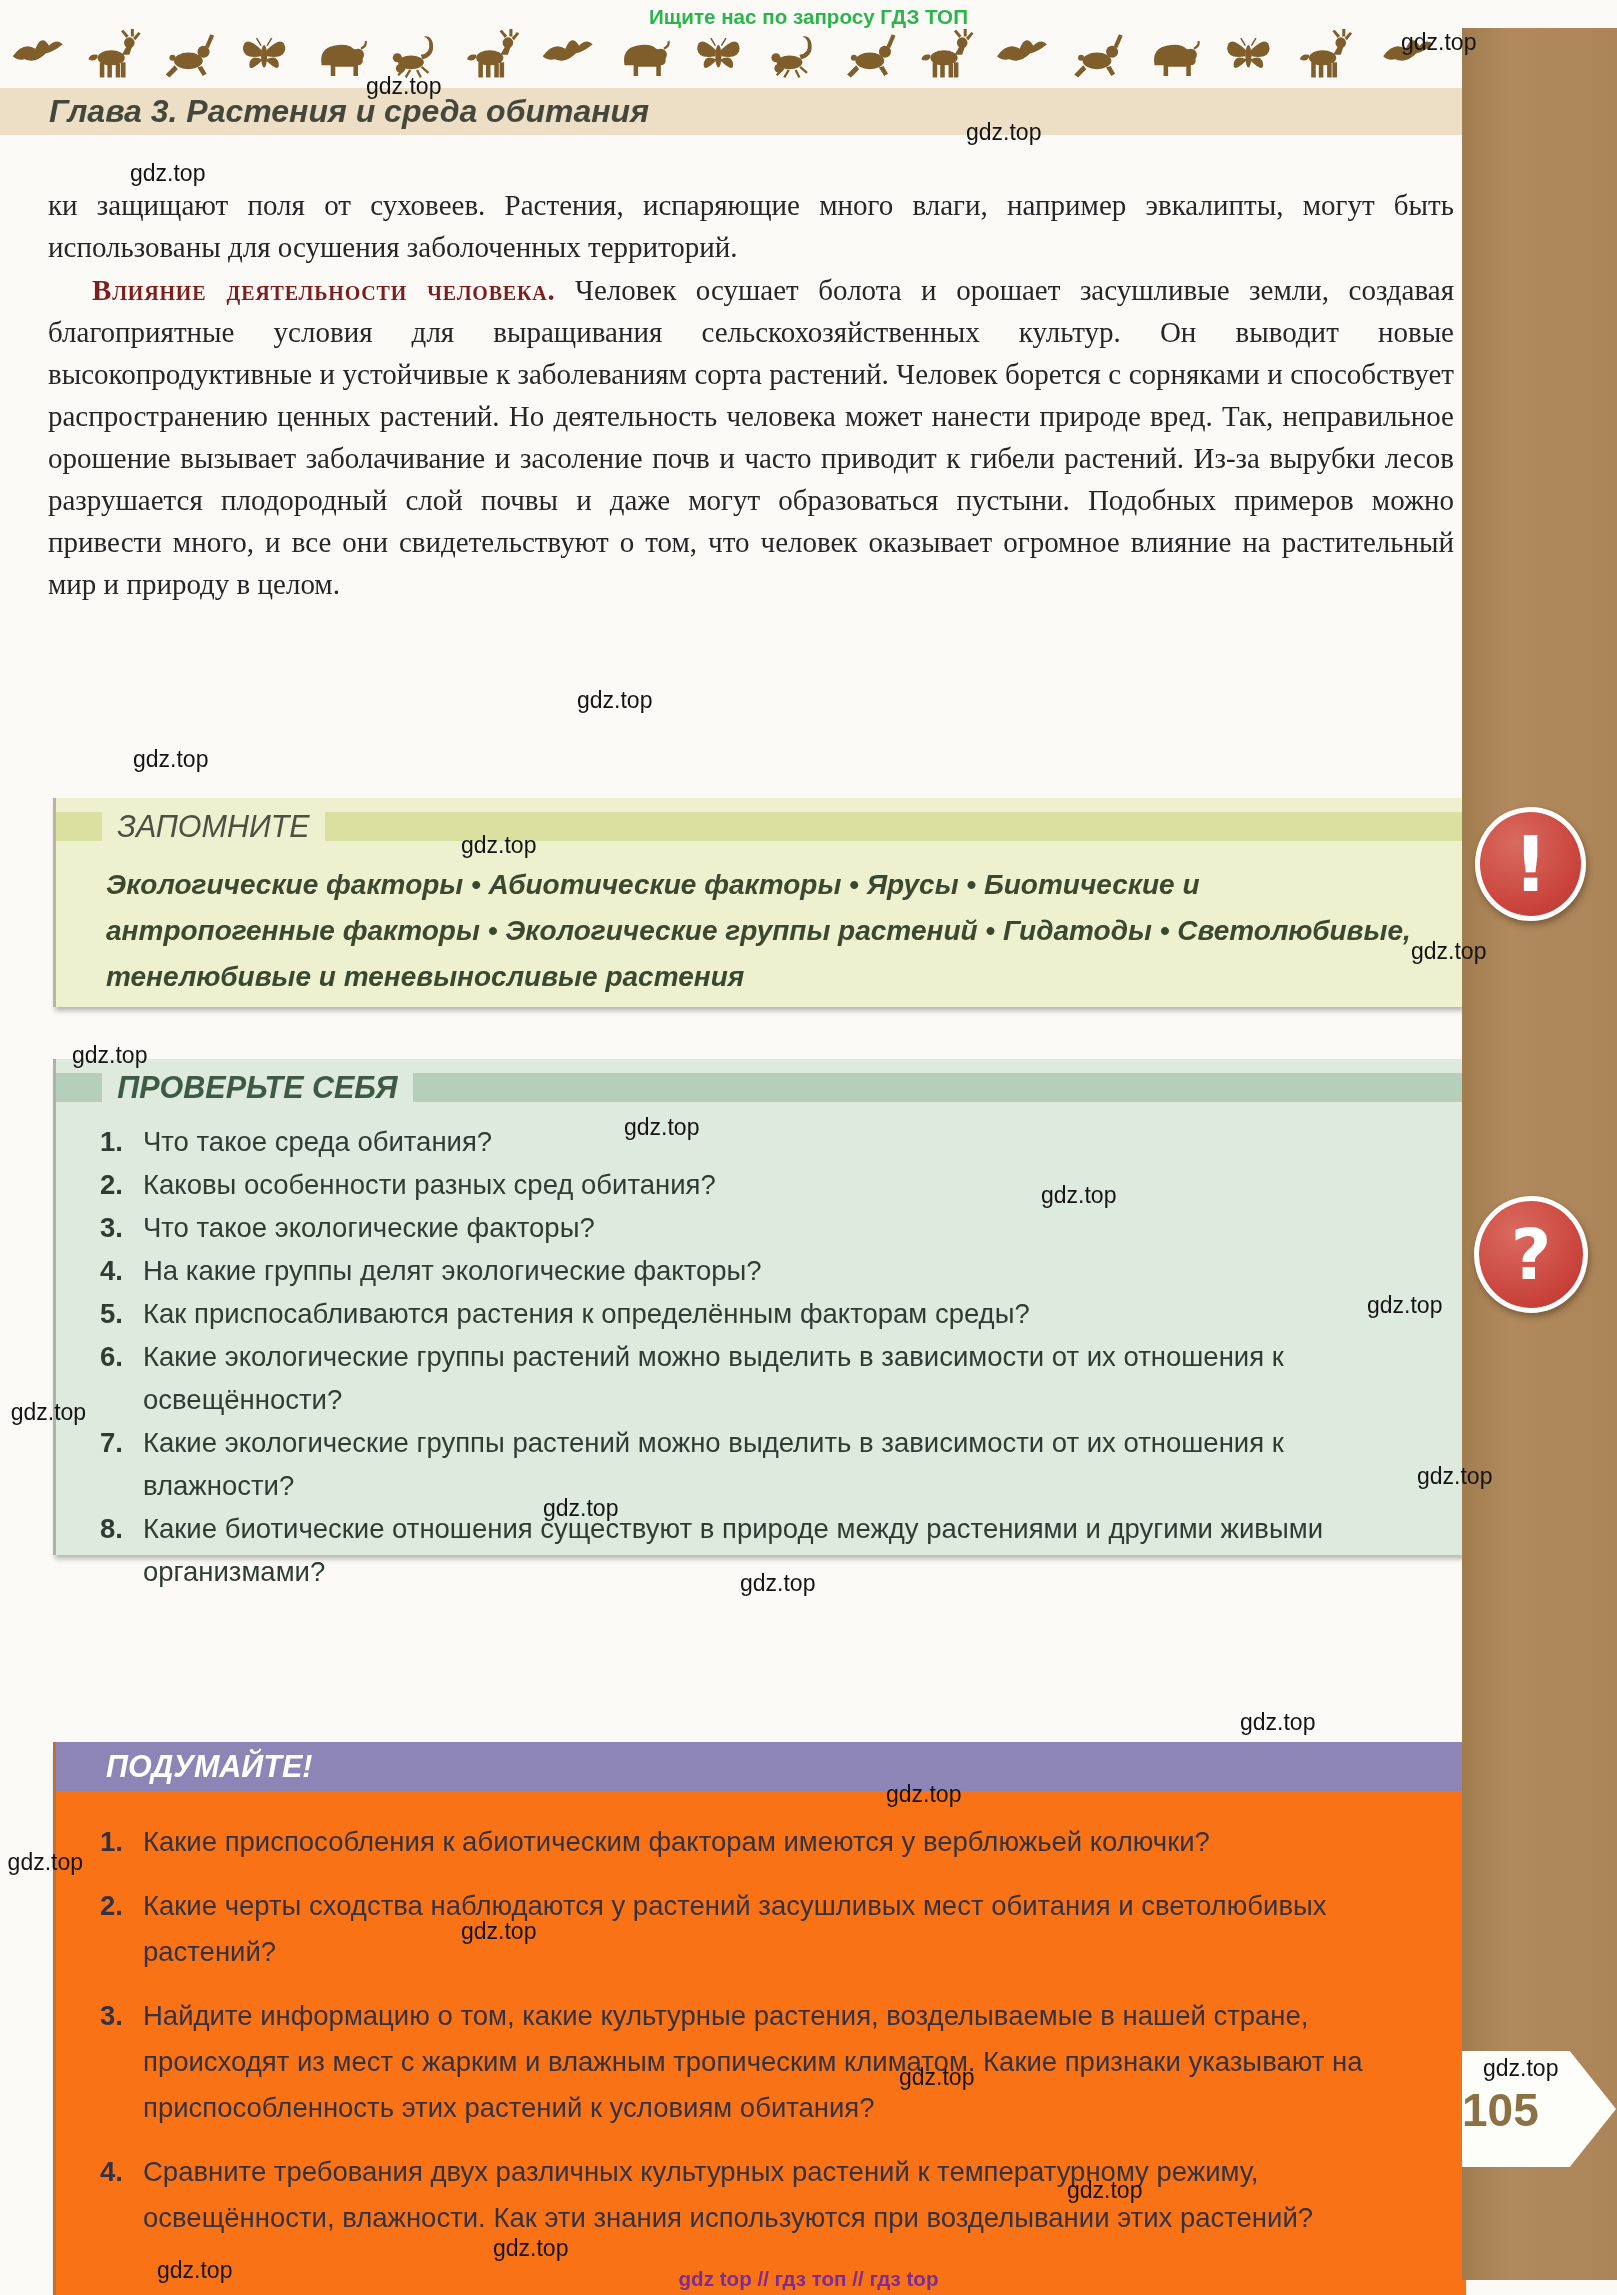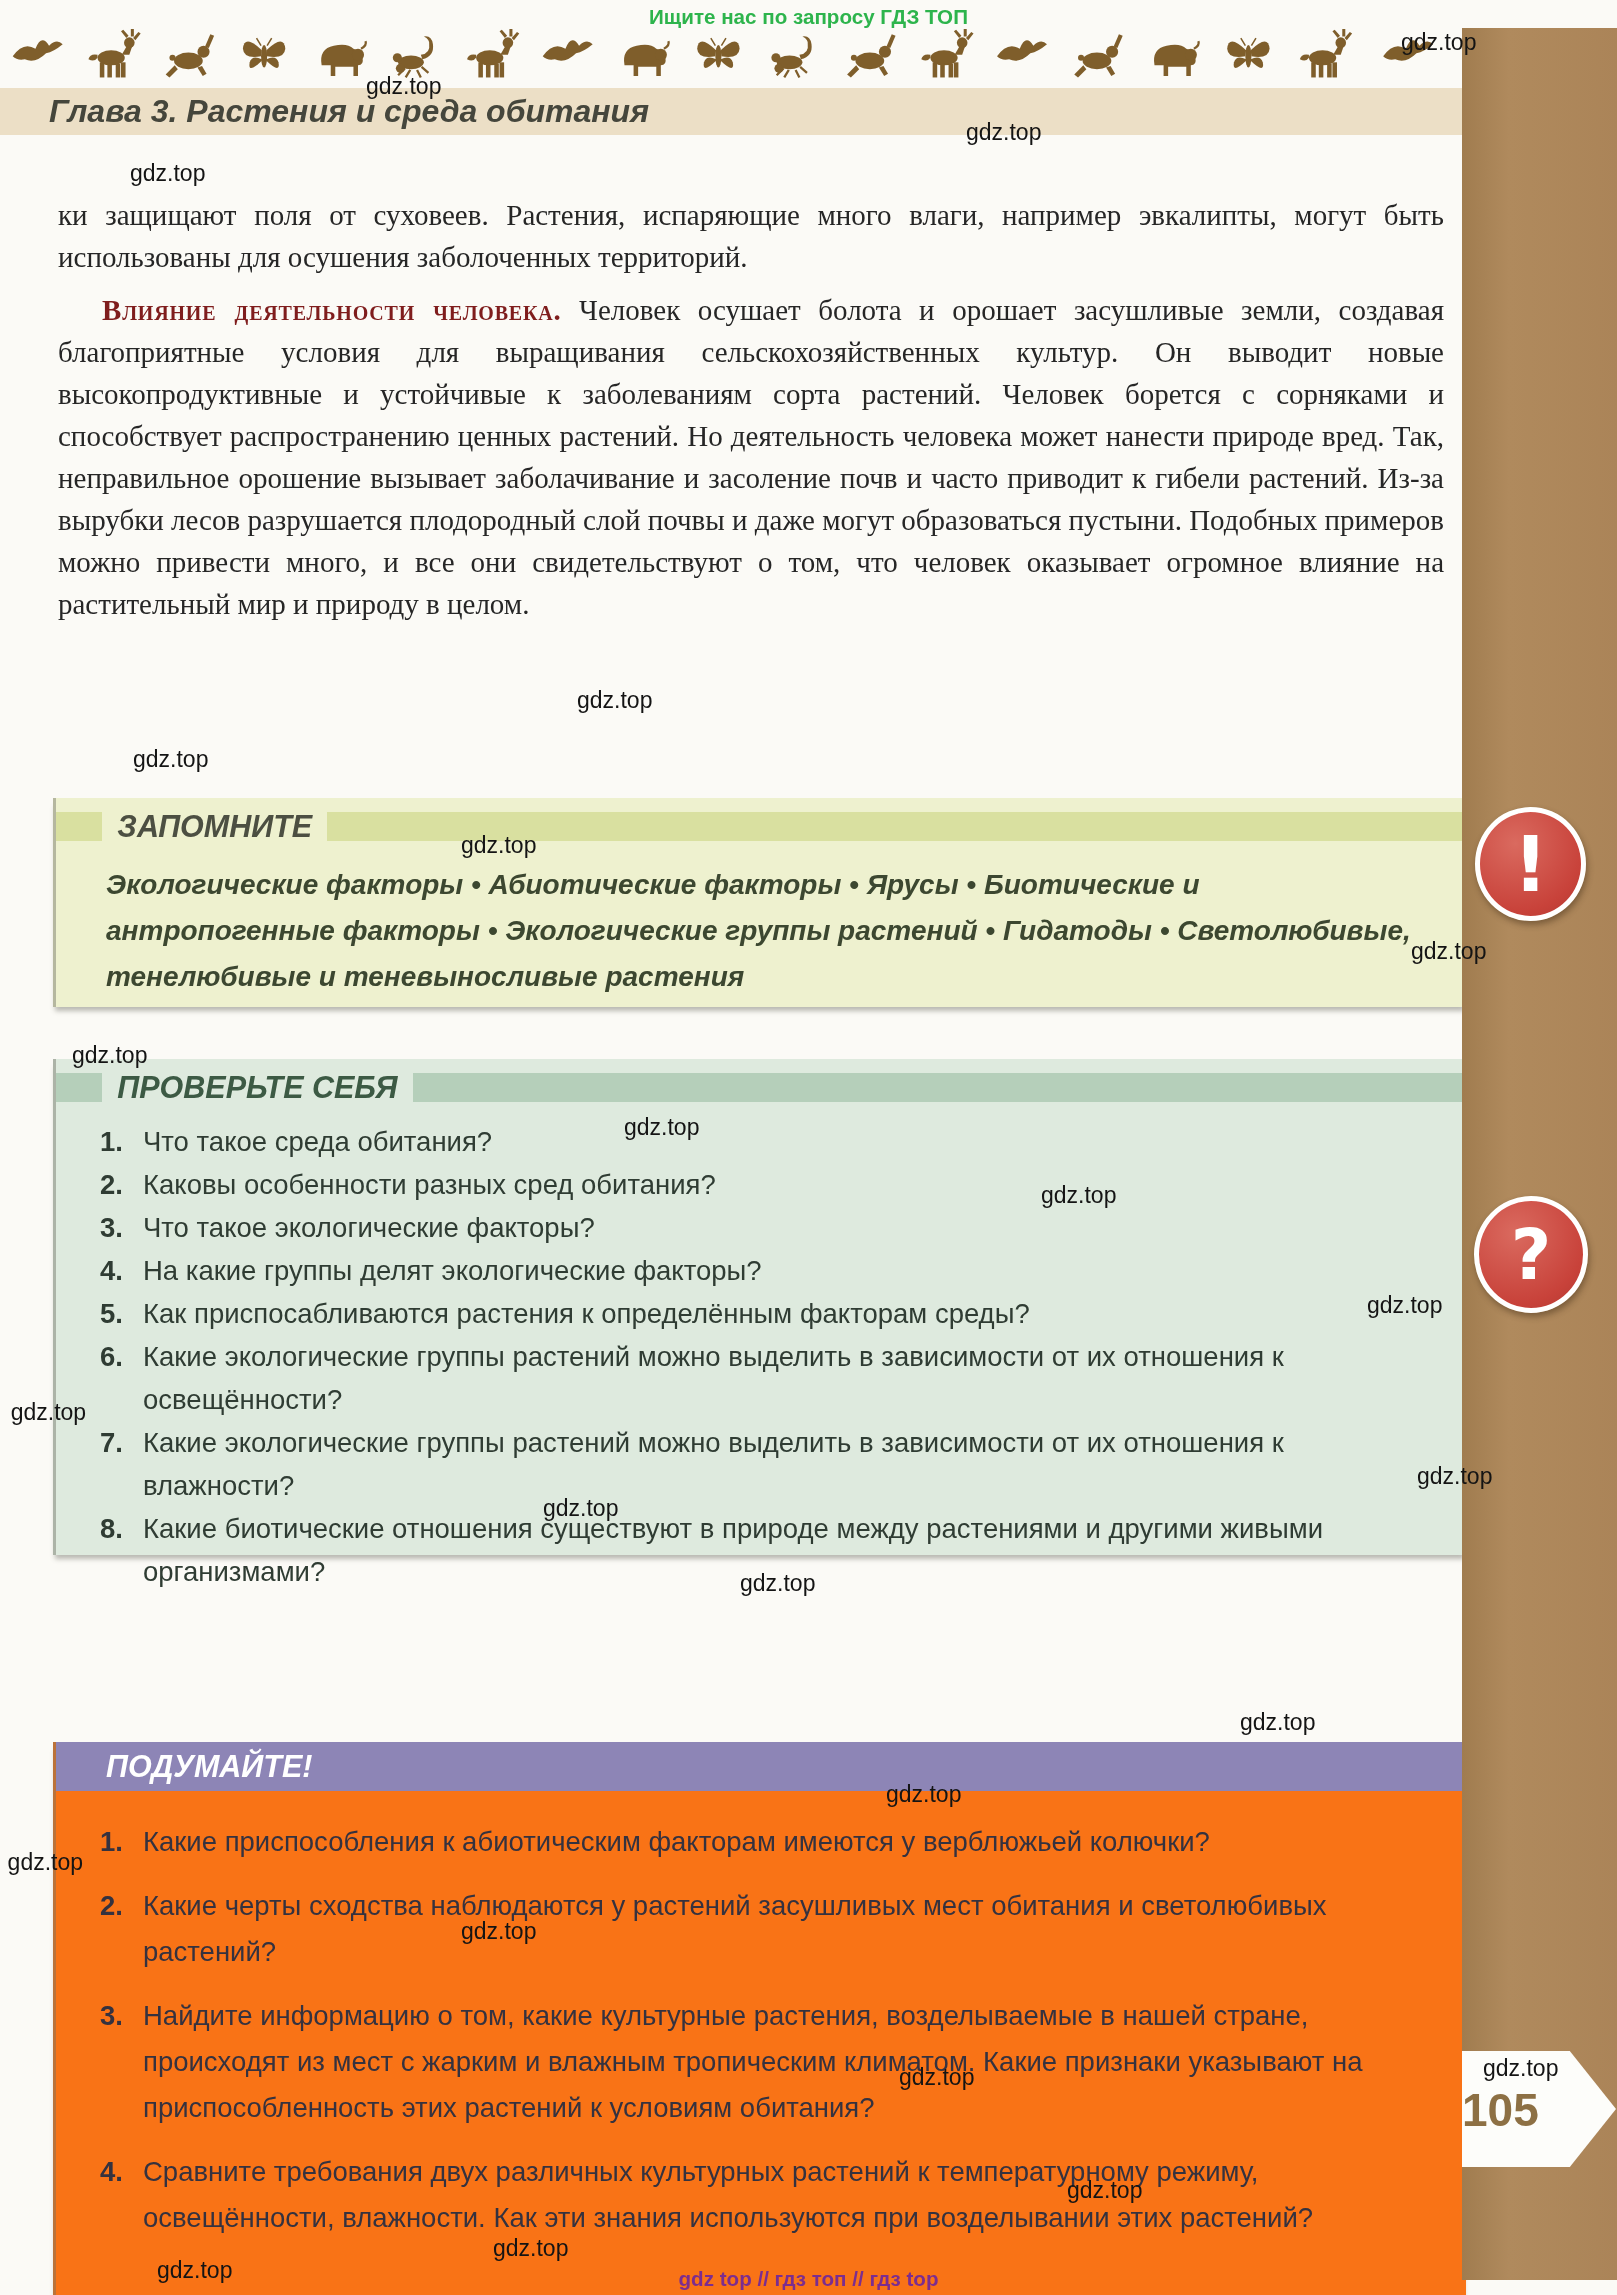--- a/index.html
+++ b/index.html
@@ -12,32 +12,32 @@
                font-size:20.6px;font-weight:bold;color:#7c2d8f;}
   
   .animals{position:absolute;left:6.1px;top:29px;}
   
   .chapter-band{position:absolute;left:0;top:88px;width:1462px;height:47px;background:#ecdfc6;
                 display:flex;align-items:center;}
   .chapter-band span{margin-left:49px;font-style:italic;font-weight:600;font-size:32px;color:#45463c;}
   
   .bodytext{position:absolute;left:47px;top:183px;width:1408px;
             font-family:"Liberation Serif",serif;font-size:29px;line-height:42px;color:#262626;}
-  .bodytext p{margin:11px;text-align:justify;}
+  .bodytext p{margin:1px;text-align:justify;}
   .bodytext p.indent{text-indent:44px;}
   .lead-blue{color:#7f1d1d;font-weight:bold;font-variant:small-caps;letter-spacing:0.8px;}
   
   .block{position:absolute;left:53px;width:1410px;box-shadow:0 6.1px 4.6px -2.3px rgba(90,90,80,.4);
          border-left:3.8px solid rgba(110,112,100,.45);}
   
   .remember{top:798px;height:209px;background:#eef1cf;}
   .rem-head{display:flex;align-items:center;padding-top:10.7px;}
   .band-s{width:46px;height:29px;background:#d9e0a0;}
   .band-f{flex:1;height:29px;background:#d9e0a0;}
-  .rem-title{margin:0 15.3px;font-style:italic;font-weight:700;font-size:30.5px;color:#4c4f42;}
+  .rem-title{margin:0 15.3px;font-style:italic;font-weight:400;font-size:30.5px;color:#4c4f42;}
   .rem-content{margin:18.3px 53px 0 50px;font-style:italic;font-weight:bold;
                font-size:28px;line-height:46px;color:#3c4730;}
   
   .check{top:1059px;height:496px;background:#deeade;}
   .chk-title{margin:0 15.3px;font-style:italic;font-weight:800;font-size:30.5px;color:#3c5a44;}
   .band-s2{width:46px;height:29px;background:#b5cfba;}
   .band-f2{flex:1;height:29px;background:#b5cfba;}
   .q-list{margin:15.3px 27.5px 0 44px;}
   .q-row{display:grid;grid-template-columns:43px 1fr;font-size:27.5px;line-height:43px;color:#2f3c33;}
   .q-row .q-num{font-weight:800;}

